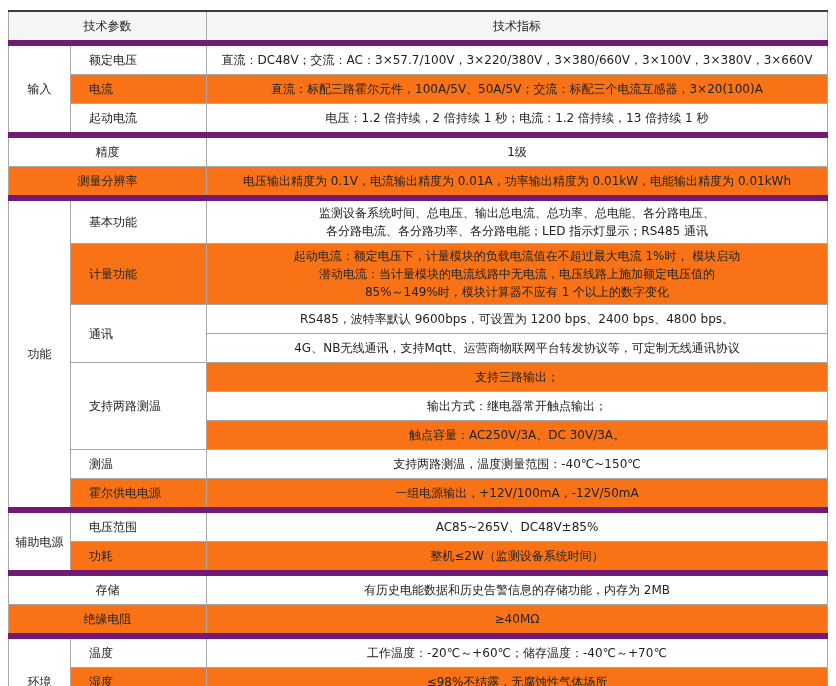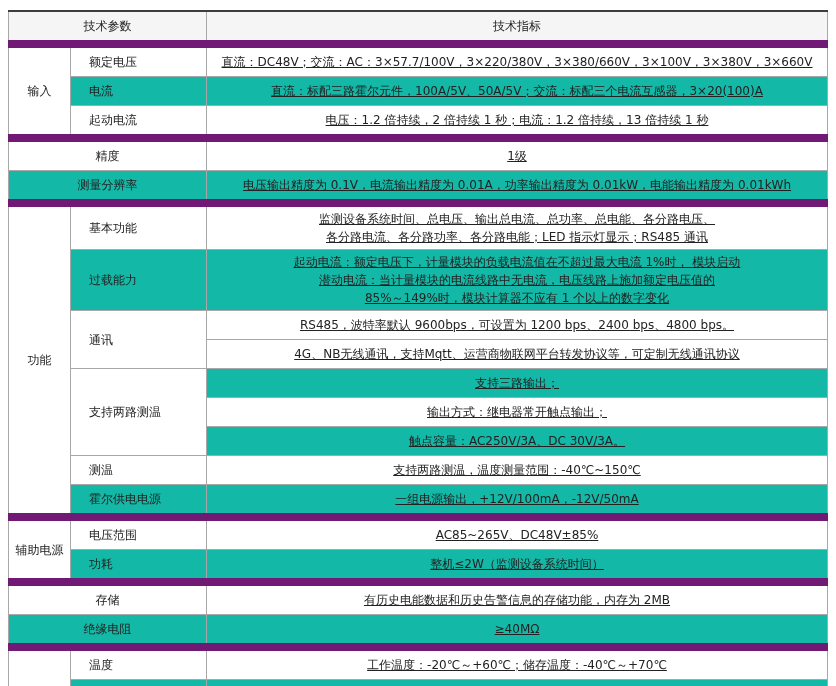--- a/index.html
+++ b/index.html
@@ -27,23 +27,23 @@
     border: 1px solid #a8a8a8;
     padding: 3px 6px;
     text-align: center;
     vertical-align: middle;
     font-weight: normal;
     height: 22px;
     overflow: hidden;
   }
   th { background: #f5f5f5; }
   .sub { text-align: left; padding-left: 18px; }
-  .g { background: #14b8a6; }
-  .val { white-space: pre-line; text-decoration: underline; }
-  tr.sec > td, tr.sec > th { border-top: 8px solid #701a75; }
+  .g { background: #f97316; }
+  .val { white-space: pre-line; }
+  tr.sec > td, tr.sec > th { border-top: 6px solid #701a75; }
 </style>
 </head>
 <body>
 
 <div class="wrap">
   <table class="spec">
     <colgroup>
       <col style="width:62px">
       <col style="width:136px">
       <col>
@@ -79,21 +79,21 @@
       <td class="val g">电压输出精度为 0.1V，电流输出精度为 0.01A，功率输出精度为 0.01kW，电能输出精度为 0.01kWh</td>
     </tr>
 
     <tr class="sec">
       <td rowspan="9">功能</td>
       <td class="sub">基本功能</td>
       <td class="val">监测设备系统时间、总电压、输出总电流、总功率、总电能、各分路电压、
 各分路电流、各分路功率、各分路电能；LED 指示灯显示；RS485 通讯</td>
     </tr>
     <tr>
-      <td class="sub g">过载能力</td>
+      <td class="sub g">计量功能</td>
       <td class="val g">起动电流：额定电压下，计量模块的负载电流值在不超过最大电流 1%时， 模块启动
 潜动电流：当计量模块的电流线路中无电流，电压线路上施加额定电压值的
 85%～149%时，模块计算器不应有 1 个以上的数字变化</td>
     </tr>
     <tr>
       <td rowspan="2" class="sub">通讯</td>
       <td class="val">RS485，波特率默认 9600bps，可设置为 1200 bps、2400 bps、4800 bps。</td>
     </tr>
     <tr>
       <td class="val">4G、NB无线通讯，支持Mqtt、运营商物联网平台转发协议等，可定制无线通讯协议</td>

